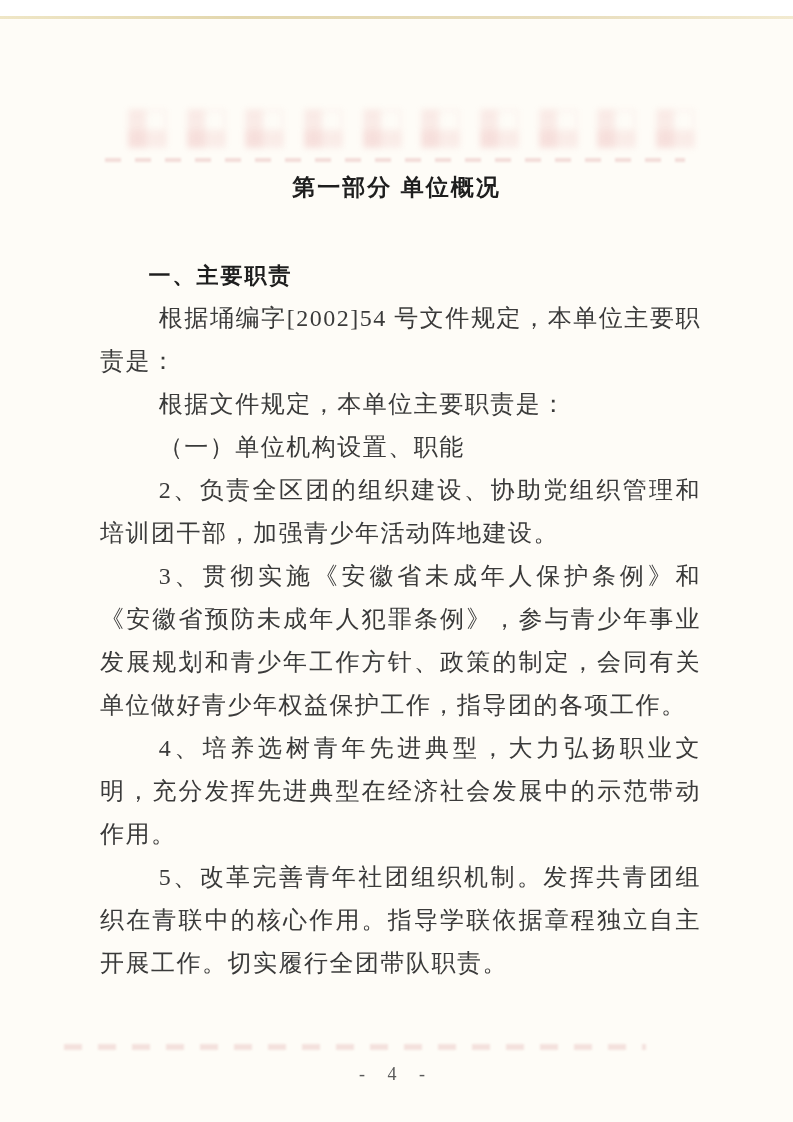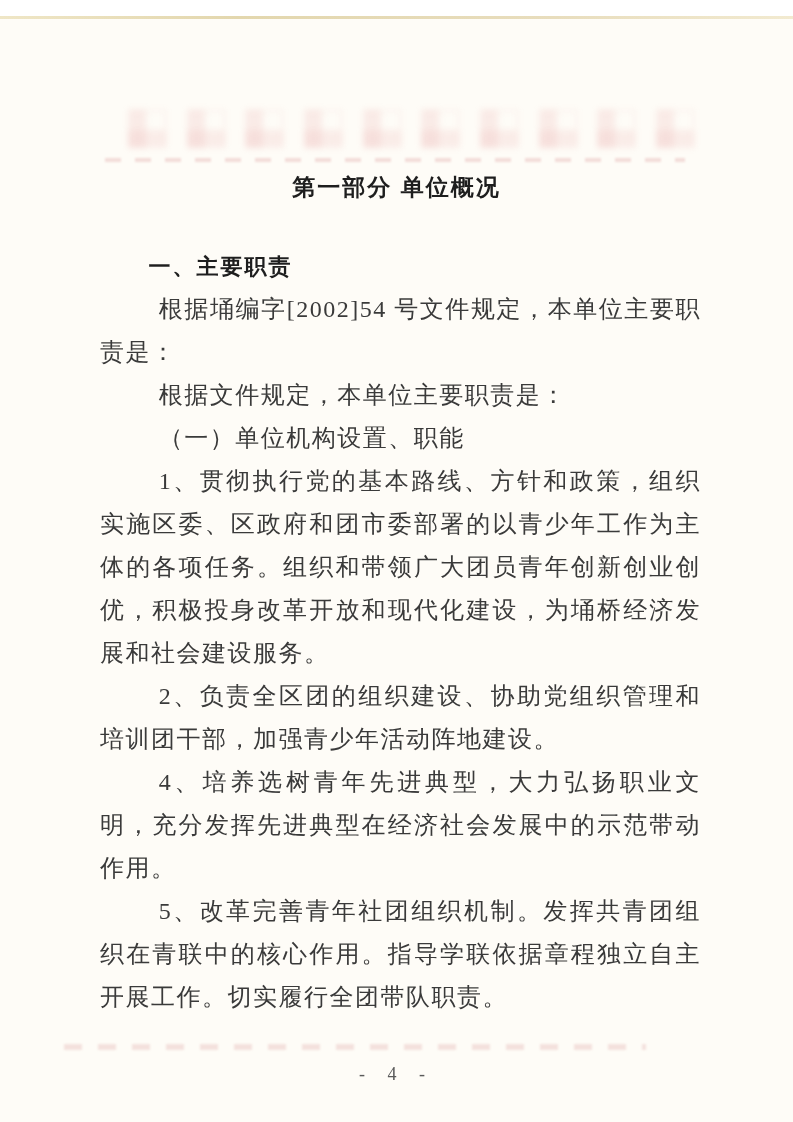--- a/index.html
+++ b/index.html
@@ -58,21 +58,21 @@
     text-align: center;
     font-family: "Liberation Sans", "DejaVu Sans", sans-serif;
     font-size: 23px;
     font-weight: bold;
     letter-spacing: 2px;
     color: #1e1e1e;
   }
 
   .content {
     position: absolute;
-    top: 229px;
+    top: 238px;
     left: 100px;
     width: 601px;
     color: #3a3a3a;
   }
 
   .section-heading {
     margin: 0;
     font-family: "Liberation Sans", "DejaVu Sans", sans-serif;
     font-size: 22px;
     font-weight: bold;
@@ -133,22 +133,22 @@
   </div>
   <div class="bleed-underline"></div>
 
   <h1 class="doc-title">第一部分 单位概况</h1>
 
   <div class="content">
     <h2 class="section-heading">一、主要职责</h2>
     <p>根据埇编字[2002]54 号文件规定，本单位主要职责是：</p>
     <p>根据文件规定，本单位主要职责是：</p>
     <p>（一）单位机构设置、职能</p>
-    <p>1、贯彻执行党的基本路线、方针和政策，组织实施区委、区政府和团市委部署的以青少年工作为主体的各项任务。组织和带领广大团员青年创新创业创优，积极投身改革开放和现代化建设，为埇桥经济发展和社会建设服务。</p>
     <p>2、负责全区团的组织建设、协助党组织管理和培训团干部，加强青少年活动阵地建设。</p>
+    <p>3、贯彻实施《安徽省未成年人保护条例》和《安徽省预防未成年人犯罪条例》，参与青少年事业发展规划和青少年工作方针、政策的制定，会同有关单位做好青少年权益保护工作，指导团的各项工作。</p>
     <p>4、培养选树青年先进典型，大力弘扬职业文明，充分发挥先进典型在经济社会发展中的示范带动作用。</p>
     <p>5、改革完善青年社团组织机制。发挥共青团组织在青联中的核心作用。指导学联依据章程独立自主开展工作。切实履行全团带队职责。</p>
   </div>
 
   <div class="smudge-line"></div>
 
   <div class="page-number">- 4 -</div>
 
 </div>
 

